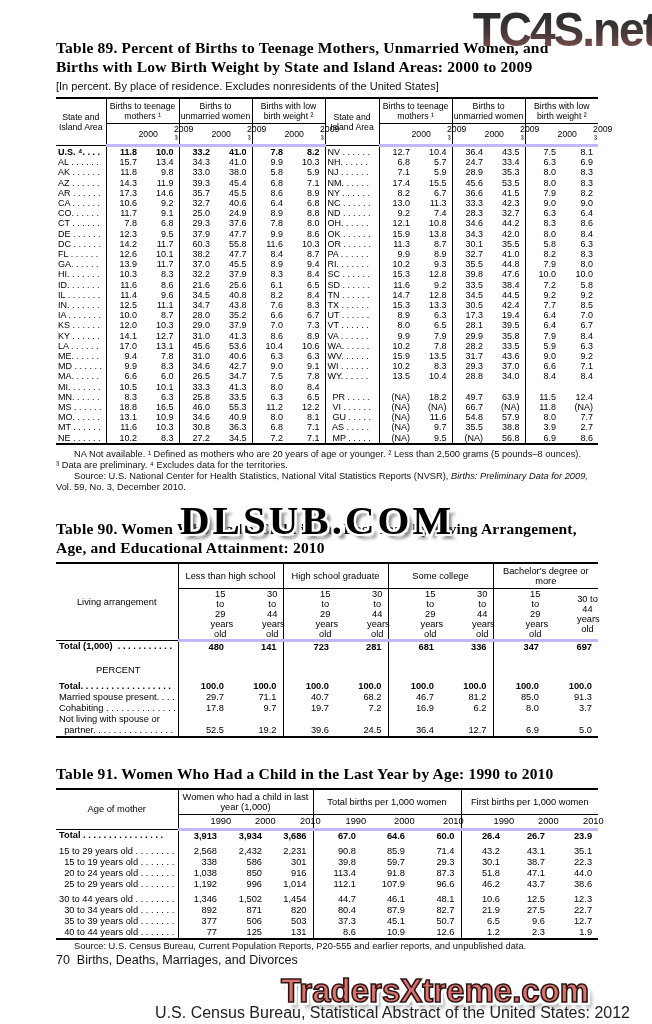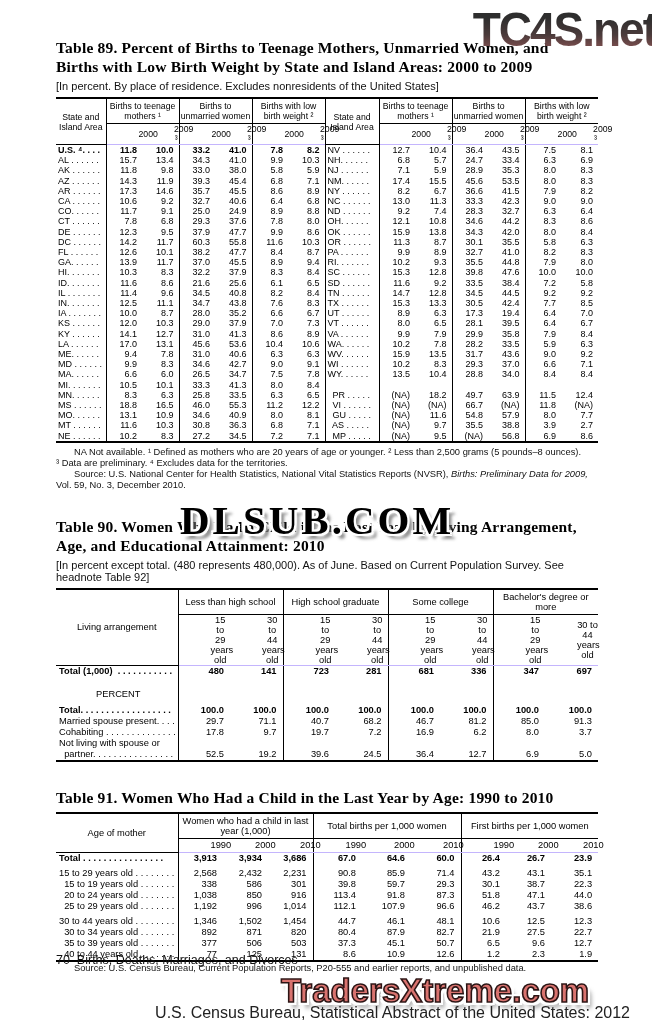--- a/index.html
+++ b/index.html
@@ -9,21 +9,21 @@
 
   
   .tbl-title{font-family:"Liberation Serif",serif;font-weight:bold;font-size:15.5px;line-height:19px;letter-spacing:.2px;}
   .bracket{font-size:11px;margin-top:4px;color:#111;}
 
   
   table{border-collapse:collapse;table-layout:fixed;width:542px;margin-top:5px;}
   th,td{padding:0;font-weight:normal;}
   thead th{font-size:8.7px;line-height:10px;text-align:center;vertical-align:middle;}
   .grp{border-bottom:1px solid #000;padding:2px 1px;}
-  .yr{border-bottom:1px solid #c4b5fd;height:13px;padding-left:32px;}
+  .yr{border-bottom:3px solid #c4b5fd;height:13px;padding-left:32px;}
   .g{border-left:1px solid #000;}
   .rs{border-left:1px solid #000;border-right:1px solid #000;}
   table{border-top:2px solid #000;border-bottom:2px solid #000;}
   thead .st{border-bottom:1px solid #000;}
   tbody th{font-size:9px;text-align:left;white-space:pre;overflow:hidden;}
   tbody td{font-size:9px;text-align:right;white-space:nowrap;overflow:hidden;}
   .bold{font-weight:bold;margin-top:17px;}
   .ctr{text-align:center !important;}
 
   
@@ -595,21 +595,20 @@
     <div>³ Data are preliminary. ⁴ Excludes data for the territories.</div>
     <div class="ind"><span>Source: U.S. National Center for Health Statistics, National Vital Statistics Reports (NVSR), </span><span class="it">Births: Preliminary Data for 2009,</span><span> Vol. 59, No. 3, December 2010.</span></div>
   </div>
 
   <div class="gap28"></div>
 
   <div class="tbl-title">
     <div>Table 90. Women Who Had a Child in the Last Year by Living Arrangement,</div>
     <div>Age, and Educational Attainment: 2010</div>
   </div>
-  <div class="bracket">[In percent except total. (480 represents 480,000). As of June. Based on Current Population Survey. See headnote Table 92]</div>
 
   <table class="t90">
     <colgroup>
       <col style="width:122px">
       <col style="width:52px">
         <col style="width:53px">
         <col style="width:52px">
         <col style="width:53px">
       <col style="width:52px">
         <col style="width:53px">

